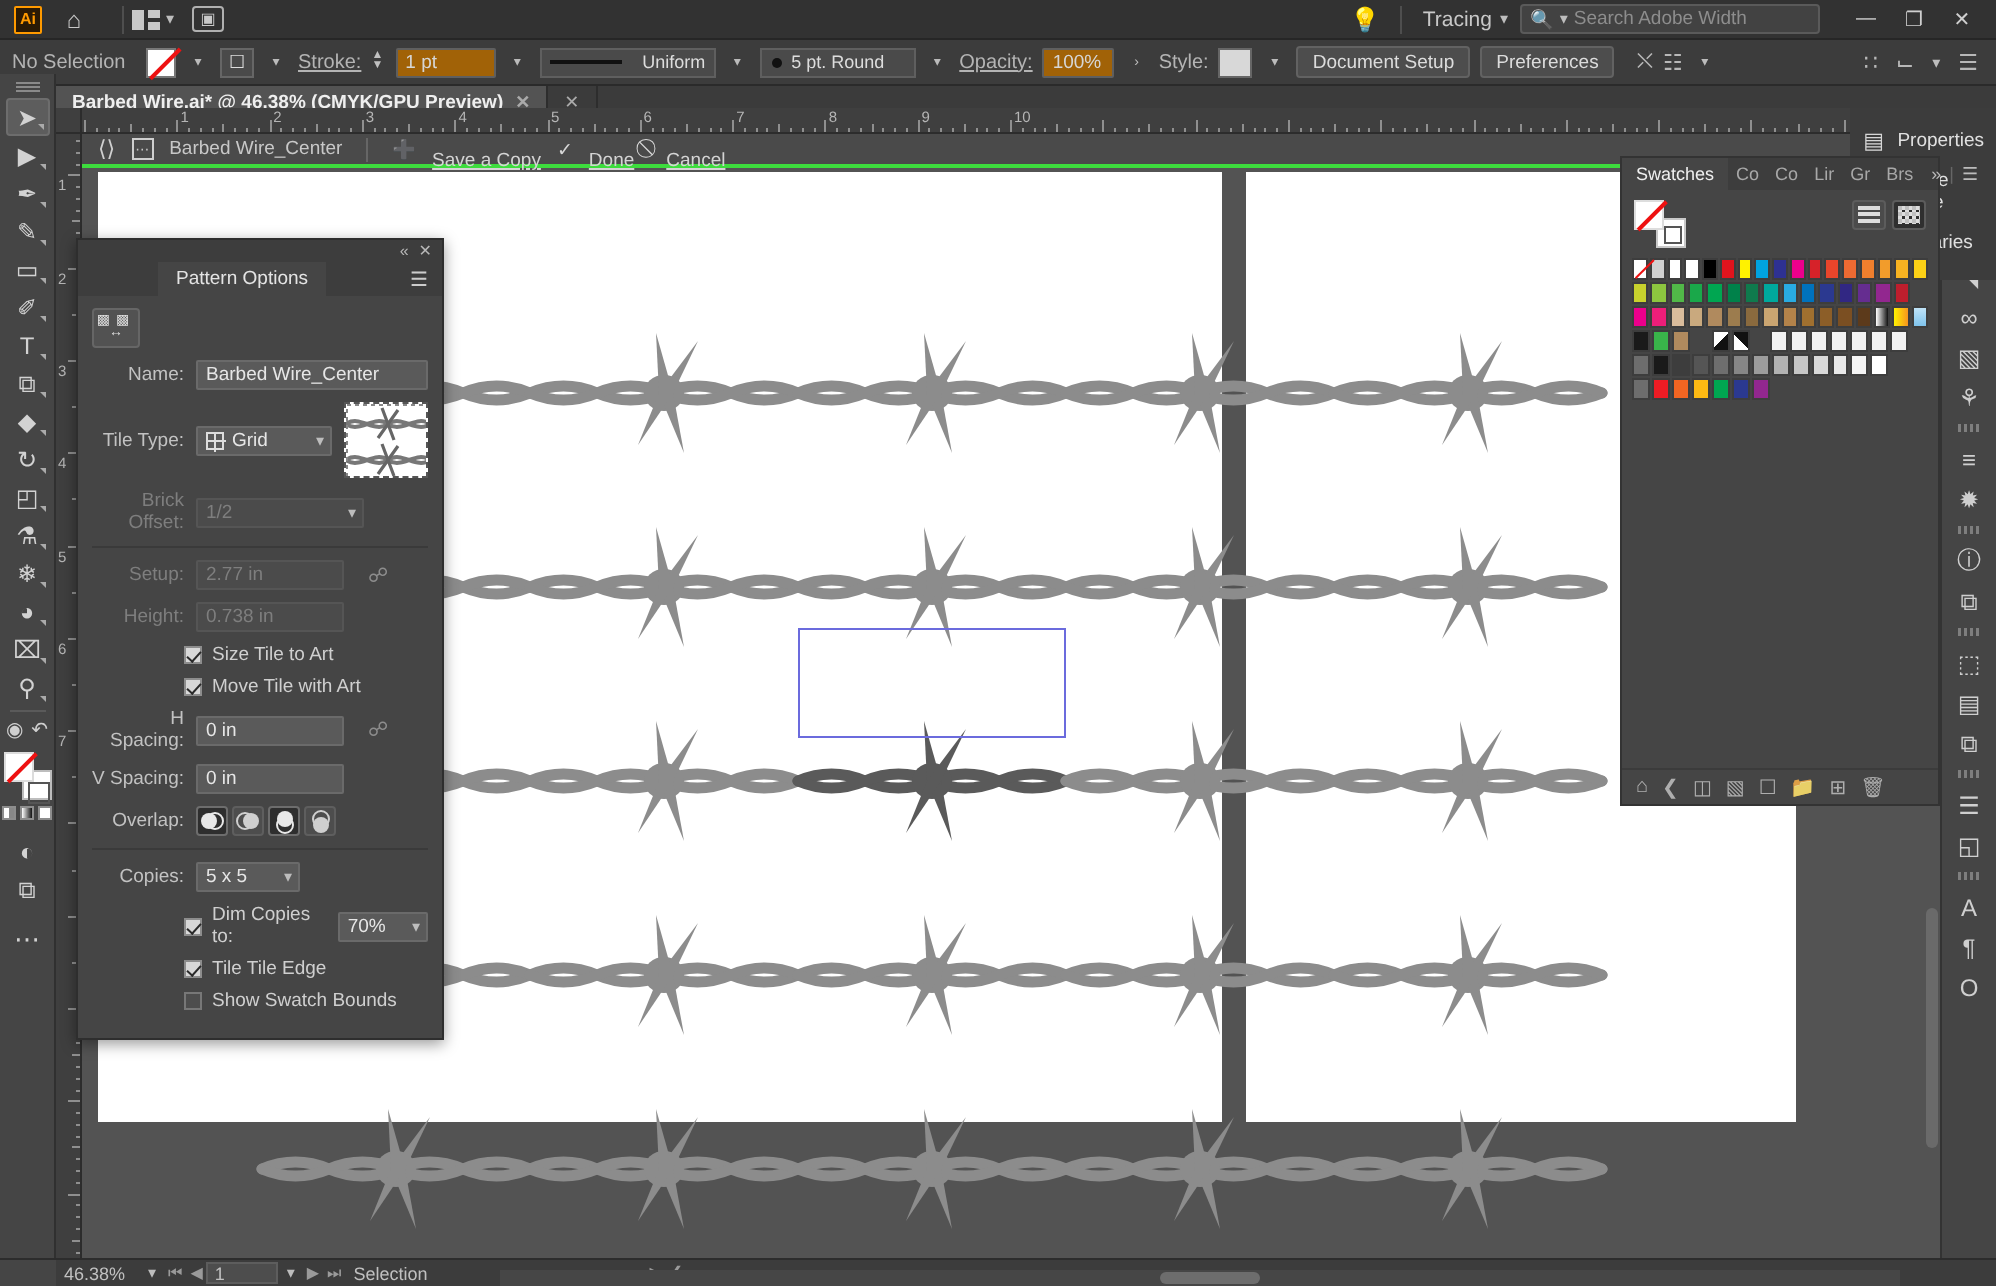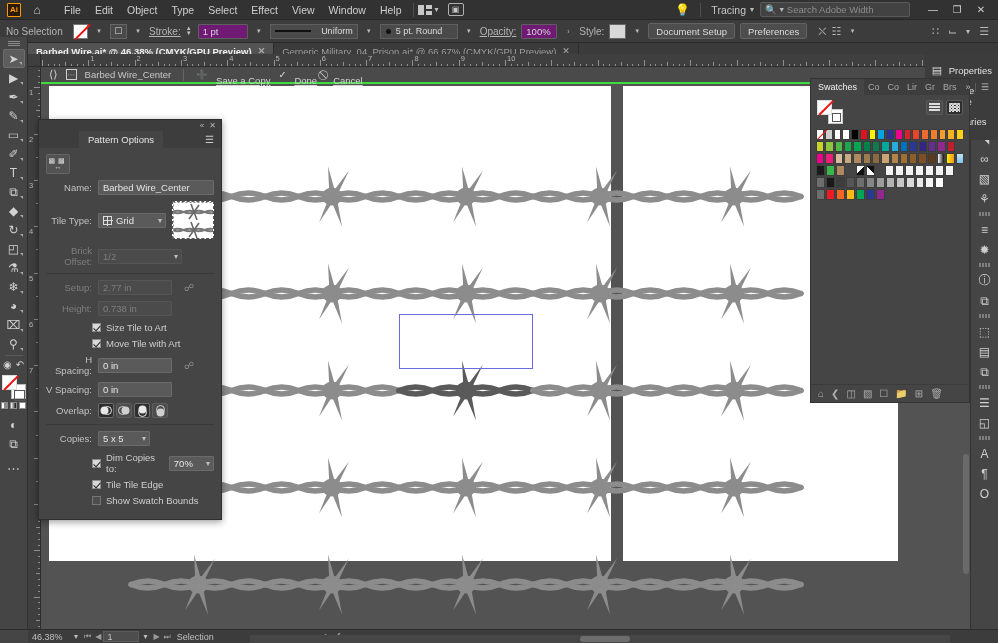--- a/index.html
+++ b/index.html
@@ -58,21 +58,21 @@
     content:"";position:absolute;left:-2px;top:6px;width:21px;height:1.6px;background:#e11;
     transform:rotate(-45deg);transform-origin:center;
   }
   .mini-dd{width:12px;height:15px;display:flex;align-items:center;justify-content:center;font-size:7px;color:#bbb;}
   .strokebox{
     width:17px;height:15px;background:#4a4a4a;border:1px solid #666;
     display:flex;align-items:center;justify-content:center;
   }
   .stepper{display:flex;flex-direction:column;line-height:5px;font-size:6px;color:#c0c0c0;margin-right:1px;}
   .field{
-    height:15px;background:#701a75;border:1px solid #5f5f5f;border-radius:1px;
+    height:15px;background:#a16207;border:1px solid #5f5f5f;border-radius:1px;
     display:flex;align-items:center;padding:0 4px;font-size:9.5px;color:#d6d6d6;
   }
   .field.w50{width:50px;}
   .field.w36{width:36px;}
   .uniformbox{
     width:88px;height:15px;background:#4a4a4a;border:1px solid #5f5f5f;
     display:flex;align-items:center;justify-content:space-between;padding:0 4px;font-size:9px;color:#ddd;
   }
   .uline{width:36px;height:2px;background:#111;}
   .capbox{
@@ -271,31 +271,20 @@
   #hscroll .thumb{position:absolute;left:330px;top:1px;width:50px;height:6px;background:#6d6d6d;border-radius:3px;}
   #vscrollbar{position:absolute;right:28px;top:400px;width:7px;height:180px;z-index:9;}
   #vscrollbar .thumb{width:6px;height:120px;background:#6a6a6a;border-radius:3px;}
 </style>
 </head>
 <body>
 
 <div id="menubar">
   <div class="ai-logo">Ai</div>
   <div class="home-ico">⌂</div>
-  <div class="row" id="menu-items">
-      <div class="menu-item">File</div>
-      <div class="menu-item">Edit</div>
-      <div class="menu-item">Object</div>
-      <div class="menu-item">Type</div>
-      <div class="menu-item">Select</div>
-      <div class="menu-item">Effect</div>
-      <div class="menu-item">View</div>
-      <div class="menu-item">Window</div>
-      <div class="menu-item">Help</div>
-    </div>
   <div class="mb-sep"></div>
   <div class="row" style="gap:3px">
     <span class="arrange-ico">
         <i></i>
         <i></i>
         <i></i>
       </span>
     <span class="caret">▾</span>
   </div>
   <div class="box-ico" style="margin-left:9px">▣</div>
@@ -365,21 +354,20 @@
   </div>
 </div>
 
 <div id="doctabs">
   <div class="dblspacer">»</div>
   <div class="dtab active">
     <span>Barbed Wire.ai* @ 46.38% (CMYK/GPU Preview)</span>
     <span class="x">✕</span>
   </div>
   <div class="dtab inactive">
-    <span>Gerneric Military_04_Prison.ai* @ 66.67% (CMYK/GPU Preview)</span>
     <span class="x">✕</span>
   </div>
 </div>
 
 <div id="toolbar">
   <div class="tb-grip"></div>
   <div id="tool-list">
       <div class="tool sel">➤</div>
       <div class="tool">▶</div>
       <div class="tool">✒</div>

